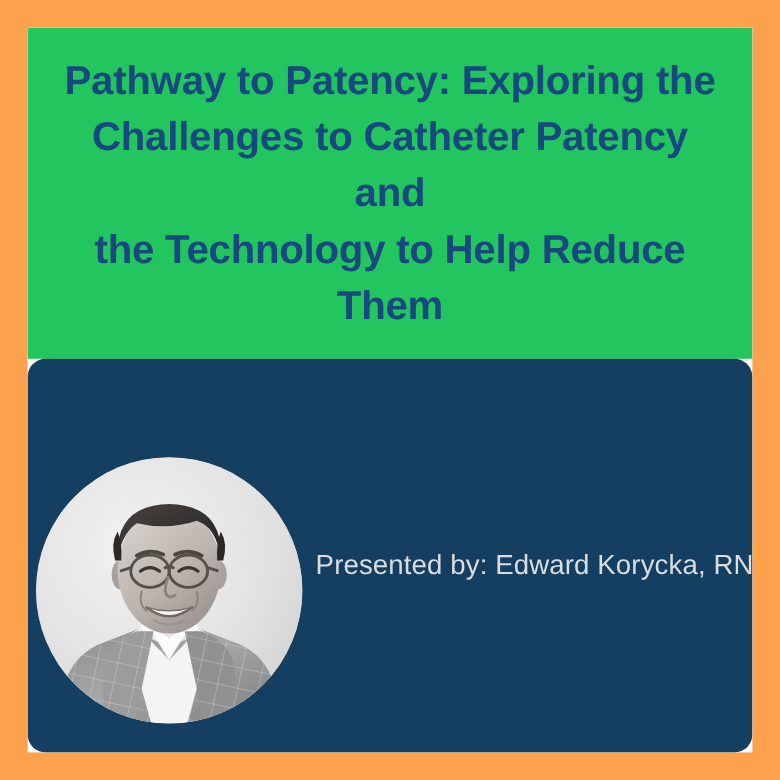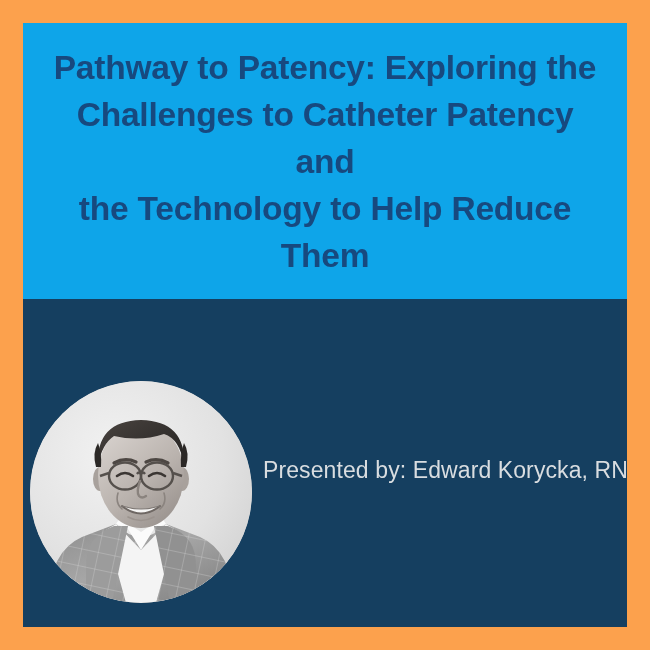--- a/index.html
+++ b/index.html
@@ -32,21 +32,21 @@
     overflow: hidden;
   }
 
   
   .title-panel {
     position: absolute;
     left: 0;
     top: 0;
     width: 604px;
     height: 276px;
-    background: #0ea5e9;
+    background: #22c55e;
     display: flex;
     align-items: center;
     justify-content: center;
     box-sizing: border-box;
     padding: 0 22px;
   }
 
   .slide-title {
     margin: 0;
     width: 100%;
@@ -61,20 +61,21 @@
   }
 
   
   .presenter-panel {
     position: absolute;
     left: 0;
     top: 276px;
     width: 604px;
     height: 328px;
     background: #153f60;
+    border-radius: 15px;
   }
 
   
   .avatar {
     position: absolute;
     left: 7px;           
     top: 82px;           
     width: 222px;
     height: 222px;
     border-radius: 50%;

